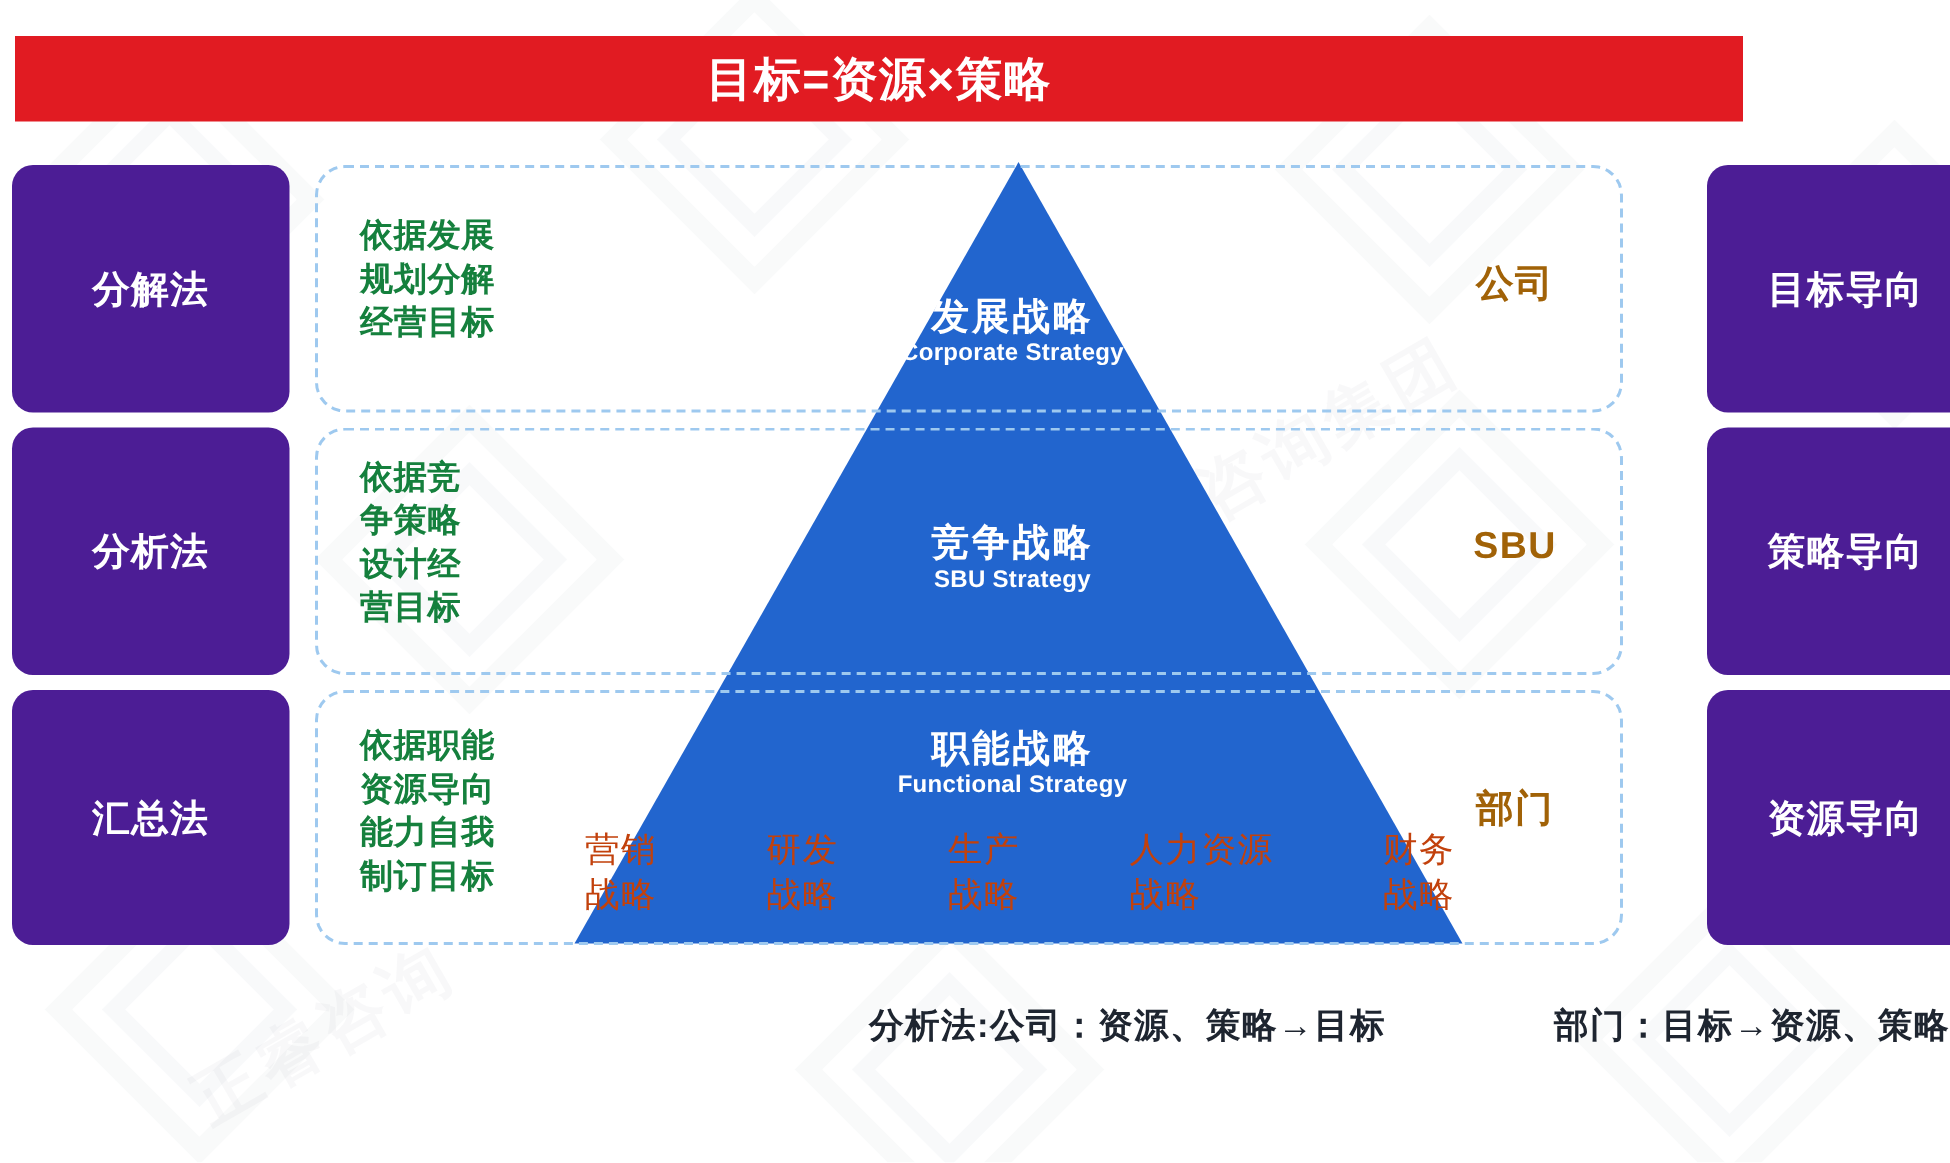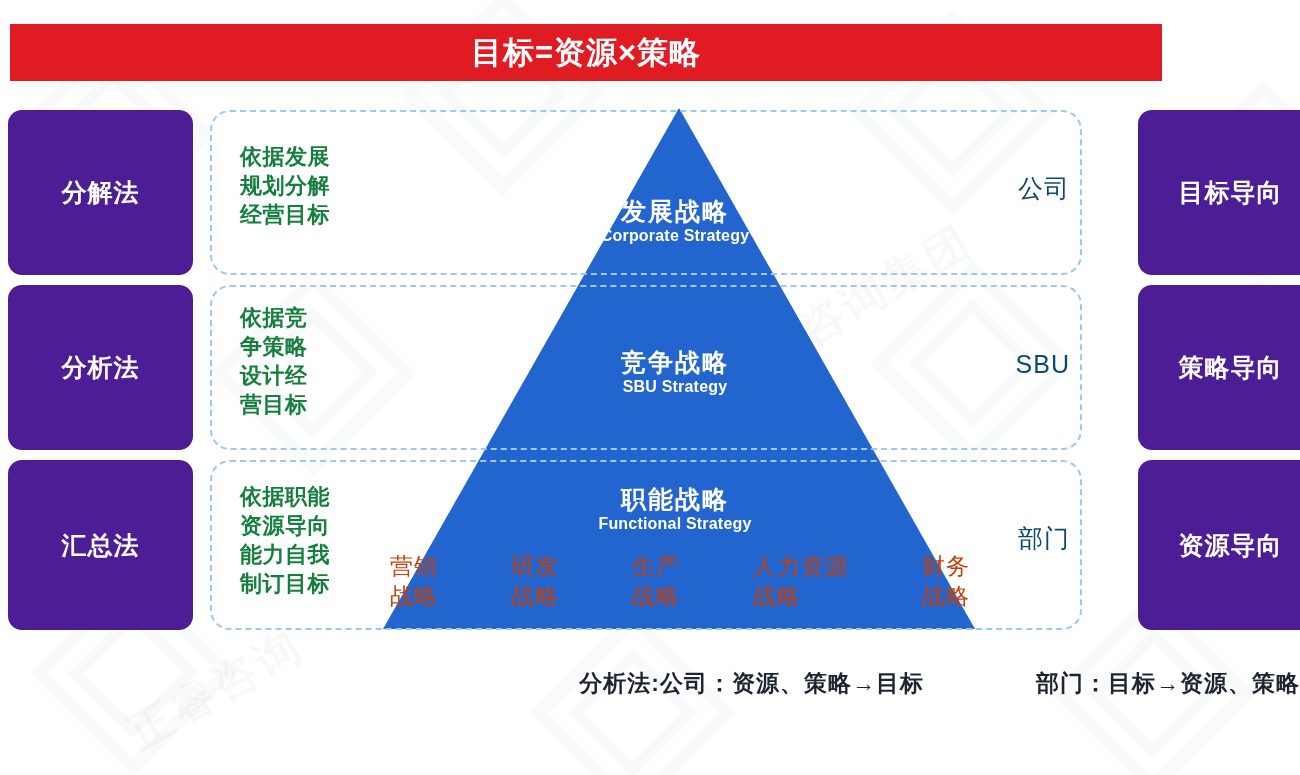--- a/index.html
+++ b/index.html
@@ -158,24 +158,24 @@
     line-height: 1.3;
   }
   .tl1 { left: 475px; top: 197px; }
   .tl2 { left: 475px; top: 348px; }
   .tl3 { left: 475px; top: 485px; }
 
   
   .scope {
     position: absolute;
     width: 120px;
-    text-align: right;
-    color: #0c4a6e;
+    text-align: center;
+    color: #a16207;
     font-size: 25px;
-    font-weight: normal;
+    font-weight: bold;
     letter-spacing: 1px;
     z-index: 7;
   }
   .sc1 { left: 950px; top: 172px; }
   .sc2 { left: 950px; top: 350px; }
   .sc3 { left: 950px; top: 522px; }
 
   
   .func-row {
     position: absolute;

